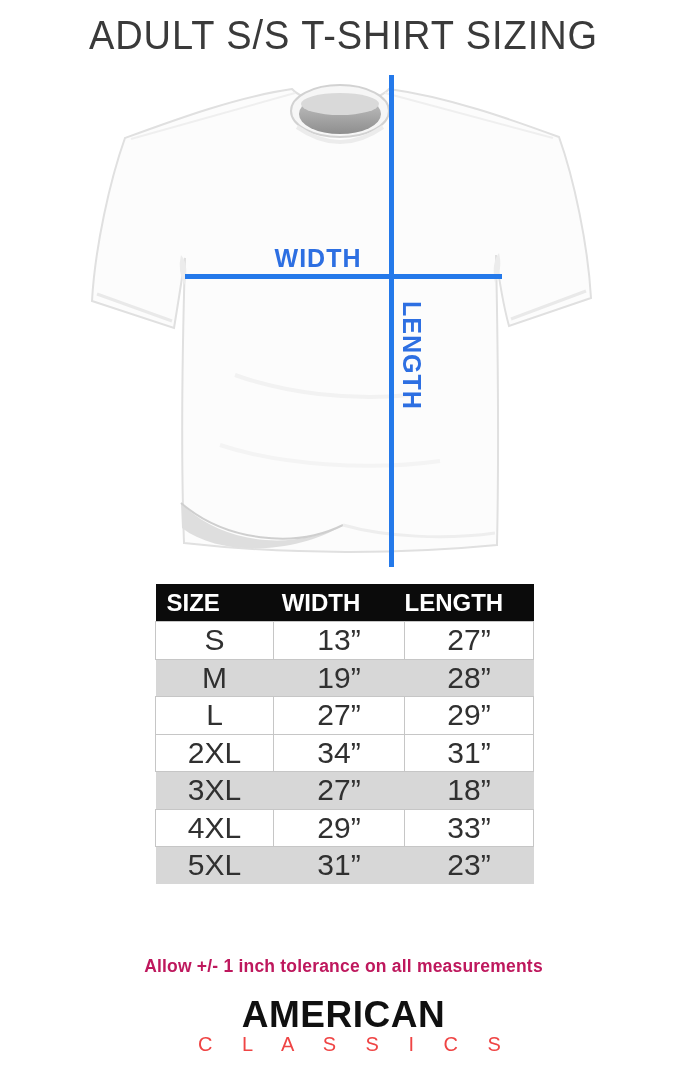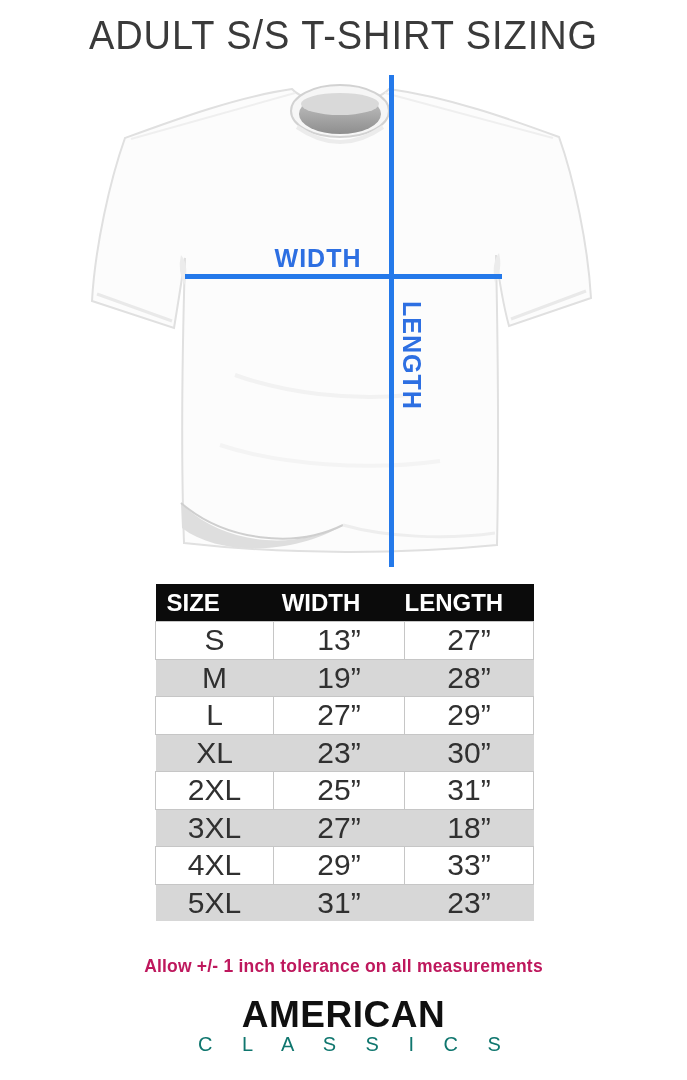--- a/index.html
+++ b/index.html
@@ -48,21 +48,21 @@
   .size-chart tr.row-gray td{background:#d7d7d7;border:none;}
   
   .note{
     position:absolute;top:956px;left:0;width:687px;text-align:center;
     font-size:17.5px;font-weight:bold;color:#be185d;letter-spacing:.2px;
   }
   
   .logo{position:absolute;top:997px;left:0;width:687px;text-align:center;color:#101010;}
   .logo-line1{font-size:37px;font-weight:800;letter-spacing:0.5px;line-height:36px;}
   .logo-line2{font-size:20px;font-weight:400;letter-spacing:12px;line-height:22px;
-    color:#0f766e;padding-left:24px;}
+    color:#ef4444;padding-left:24px;}
 </style>
 </head>
 <body>
 
 <div class="page">
 
   <div class="title">ADULT S/S T-SHIRT SIZING</div>
 
   <div class="shirt-wrap">
     <svg width="520" height="500" viewBox="0 0 520 500" xmlns="http://www.w3.org/2000/svg">
@@ -137,28 +137,23 @@
       <tr class="row-gray">
         <td>M</td>
         <td>19”</td>
         <td>28”</td>
       </tr>
       <tr class="row-white">
         <td>L</td>
         <td>27”</td>
         <td>29”</td>
       </tr>
-      <tr class="row-gray">
-        <td>XL</td>
-        <td>23”</td>
-        <td>30”</td>
-      </tr>
       <tr class="row-white">
         <td>2XL</td>
-        <td>25”</td>
+        <td>34”</td>
         <td>31”</td>
       </tr>
       <tr class="row-gray">
         <td>3XL</td>
         <td>27”</td>
         <td>18”</td>
       </tr>
       <tr class="row-white">
         <td>4XL</td>
         <td>29”</td>

